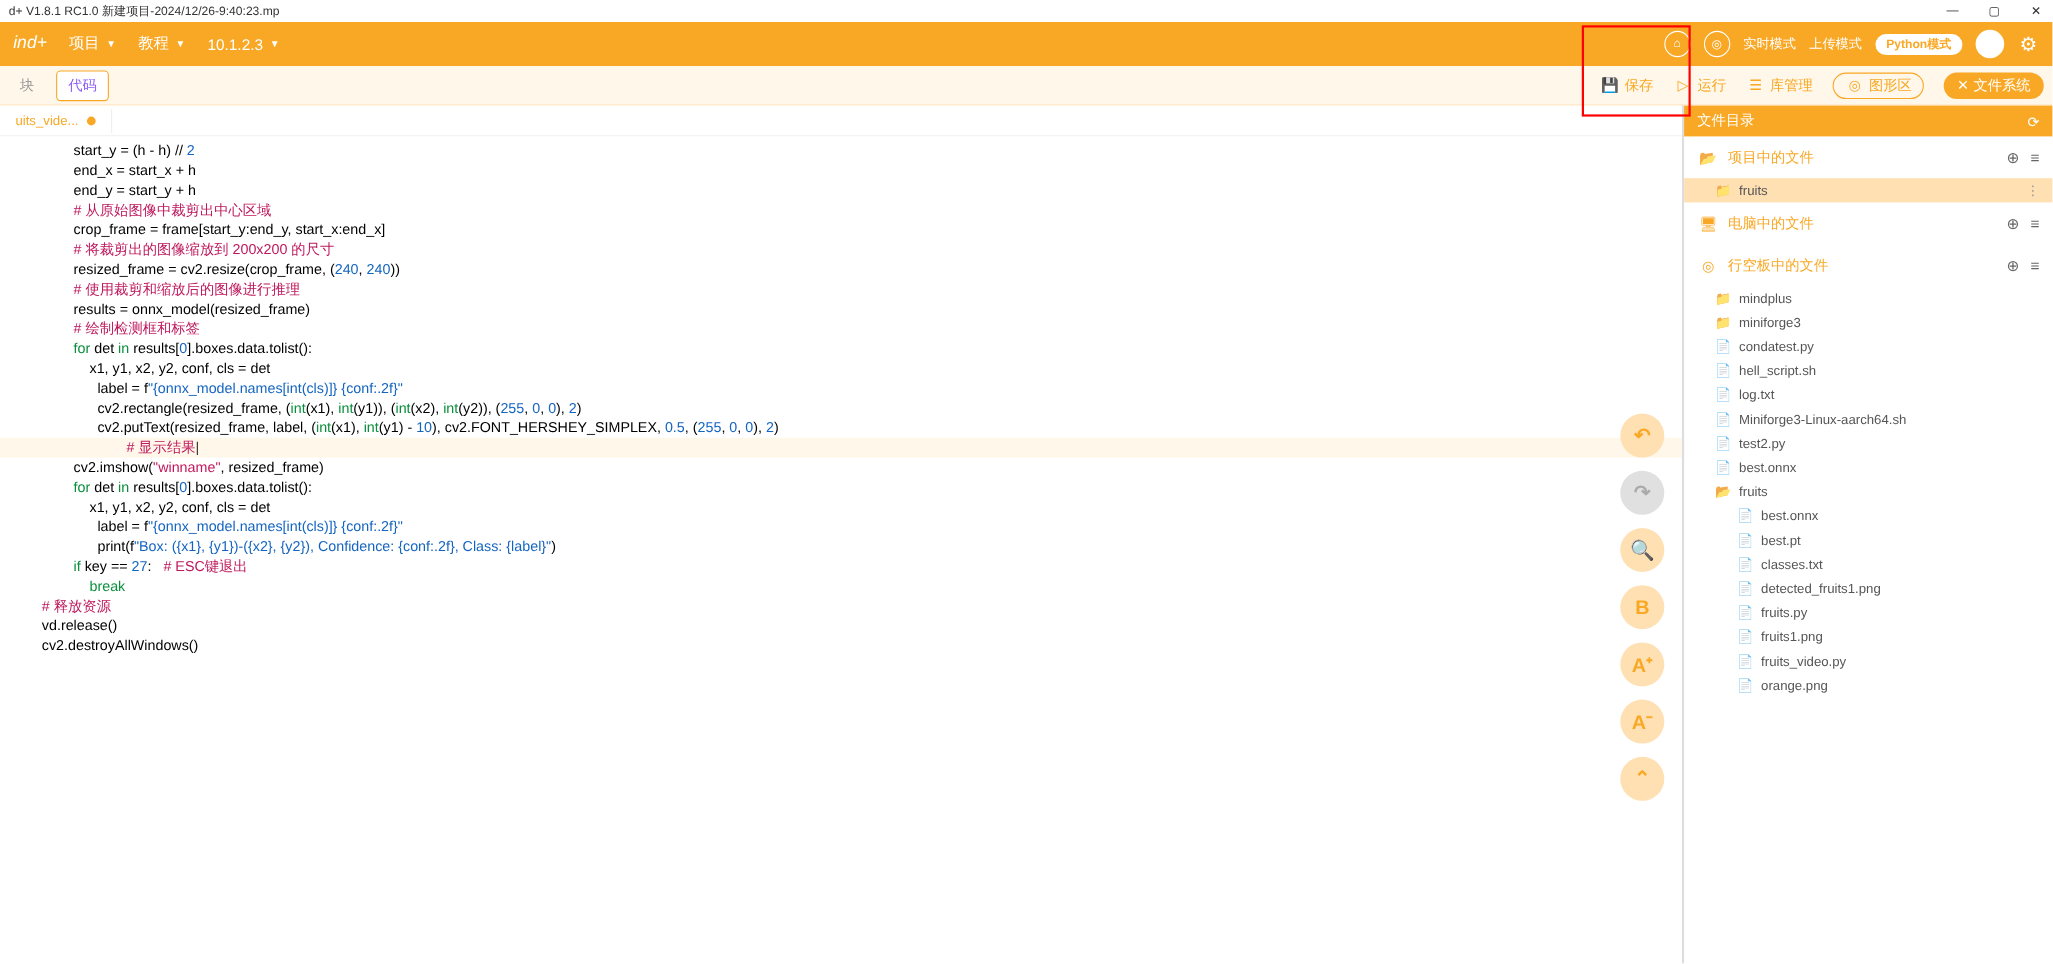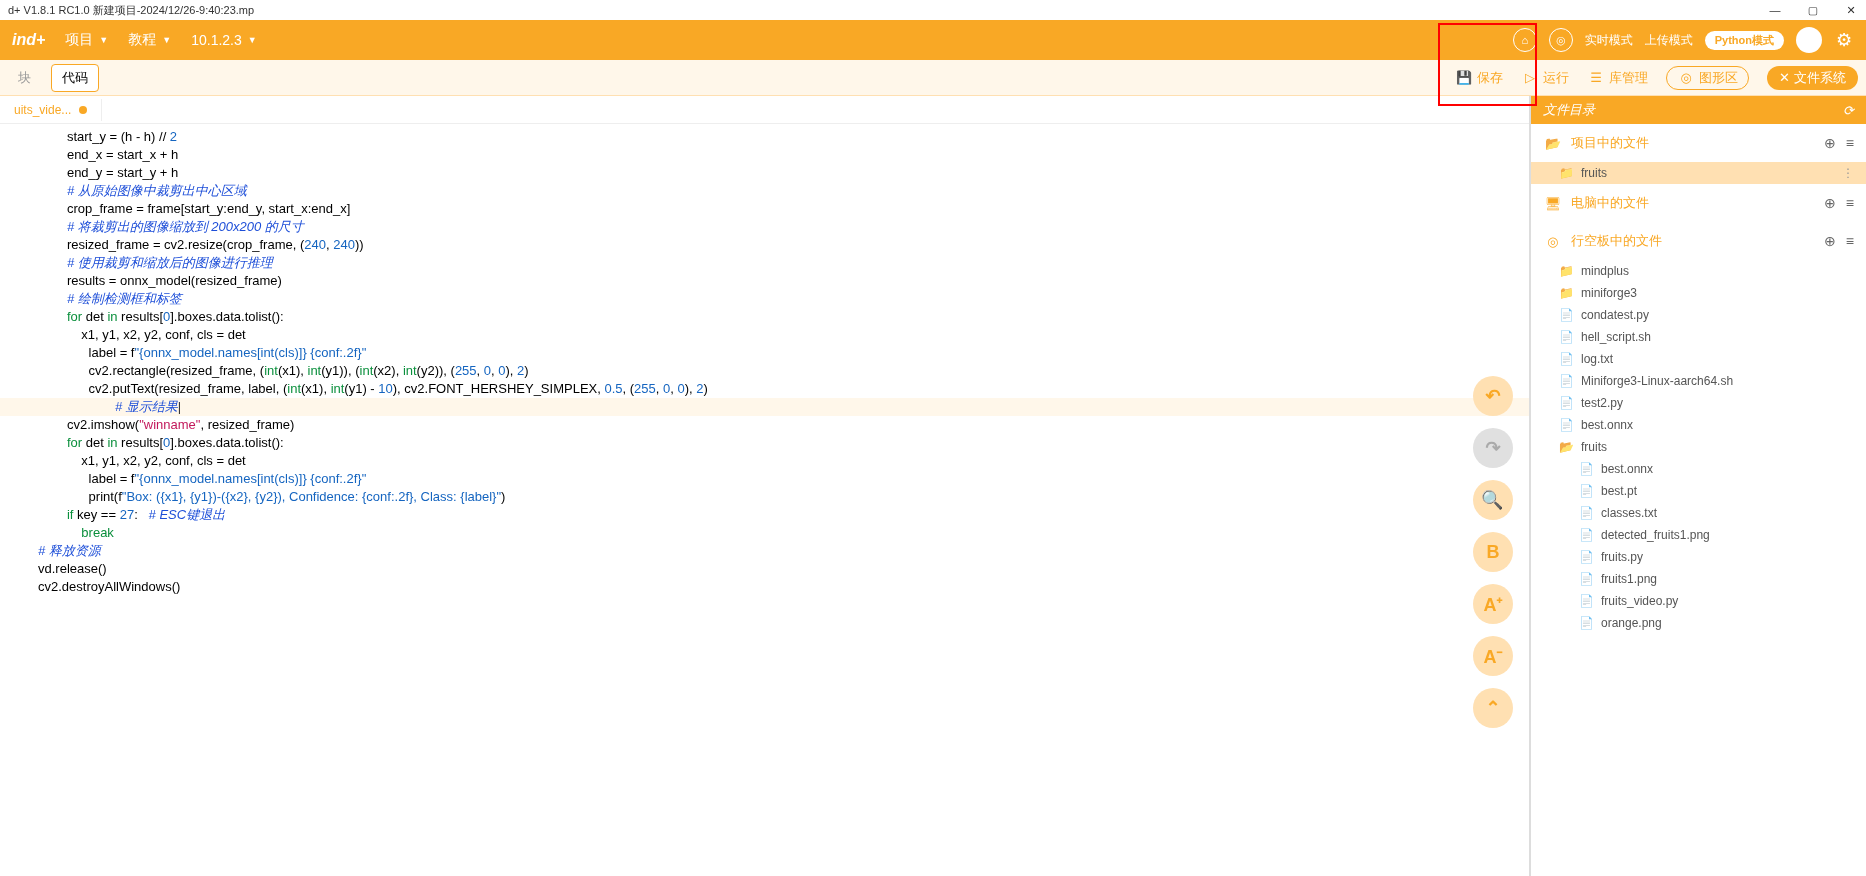--- a/index.html
+++ b/index.html
@@ -4,64 +4,64 @@
   <style>
     * { margin: 0; padding: 0; box-sizing: border-box; font-family: "Microsoft YaHei", Arial, sans-serif; }
     body { width: 1866px; height: 876px; overflow: hidden; background: #fff; font-size: 13px; }
     
     .titlebar { height: 20px; background: #fff; display: flex; align-items: center; padding: 0 8px; font-size: 11px; color: #333; }
     .titlebar-spacer { flex: 1; }
     .window-controls { display: flex; gap: 24px; }
     .winctl { cursor: pointer; width: 14px; text-align: center; }
     
     .menubar { height: 40px; background: #f9a825; display: flex; align-items: center; padding: 0 12px; color: #fff; }
-    .logo { font-weight: bold; font-style: italic; margin-right: 20px; font-size: 16px; }
+    .logo { font-weight: normal; font-style: italic; margin-right: 20px; font-size: 16px; }
     .menu-item { margin-right: 20px; display: flex; align-items: center; gap: 6px; cursor: pointer; font-size: 14px; }
     .menu-item .arrow { font-size: 9px; }
     .menubar-right { margin-left: auto; display: flex; align-items: center; gap: 12px; }
     .circle-icon { width: 24px; height: 24px; border: 1.5px solid #fff; border-radius: 50%; display: flex; align-items: center; justify-content: center; font-size: 11px; }
     .mode-label { font-size: 12px; text-align: center; }
     .python-badge { background: #fff; color: #f9a825; border-radius: 12px; padding: 2px 10px; font-size: 11px; font-weight: bold; }
     .avatar-circle { width: 26px; height: 26px; background: #fff; border-radius: 50%; }
     .gear-ic { width: 20px; height: 20px; display: flex; align-items: center; justify-content: center; font-size: 18px; }
     
     .toolbar { height: 36px; background: #fff7ea; border-bottom: 1px solid #ffe0b2; display: flex; align-items: center; padding: 0 8px; }
     .toolbar-left { display: flex; align-items: center; gap: 10px; }
     .toolbar-tab { color: #999; font-size: 13px; padding: 4px 10px; }
-    .toolbar-tab.active { background: #fff; border: 1px solid #f9a825; color: #000000; border-radius: 4px; text-align: right; }
+    .toolbar-tab.active { background: #fff; border: 1px solid #f9a825; color: #8b5cf6; border-radius: 4px; text-align: right; }
     .toolbar-right { margin-left: auto; display: flex; align-items: center; gap: 18px; color: #f9a825; font-size: 13px; }
     .toolbar-btn { display: flex; align-items: center; gap: 4px; cursor: pointer; }
     .tbicon { width: 18px; height: 18px; display: inline-flex; align-items: center; justify-content: center; }
     .blocks-badge { border: 1px solid #f9a825; border-radius: 12px; padding: 2px 10px; display: flex; align-items: center; gap: 4px; }
     .filesys-badge { background: #f9a825; color: #fff; border-radius: 12px; padding: 3px 12px; display: flex; align-items: center; gap: 4px; }
     
     .content { display: flex; height: calc(100% - 96px); }
     
     .editor-pane { flex: 1; display: flex; flex-direction: column; position: relative; border-right: 1px solid #ddd; }
     .file-tabs { height: 28px; background: #fff; border-bottom: 1px solid #eee; display: flex; align-items: center; text-align: right; }
     .file-tab { padding: 4px 14px; font-size: 12px; color: #f9a825; display: flex; align-items: center; gap: 8px; background: #fff; border-right: 1px solid #eee; }
     .file-tab .dot { width: 8px; height: 8px; background: #f9a825; border-radius: 50%; }
     
     .code-area { flex: 1; overflow: auto; background: #fff; padding: 4px 0; position: relative; }
     .code-line { display: flex; font-family: Consolas, monospace; font-size: 13px; line-height: 18px; white-space: pre; }
     .gutter { width: 30px; text-align: right; color: #ccc; padding-right: 8px; user-select: none; flex-shrink: 0; }
     .code-text { flex: 1; padding-left: 8px; }
     .code-line.cursor-line { background: #fff7ea; gap: 48px; }
-    .c-comment { color: #1d4ed8; font-style: italic; }
+    .c-comment { color: #be185d; }
     .c-keyword { color: #0a8f3c; }
     .c-number { color: #1565c0; }
     .c-string { color: #c2185b; }
     .c-fstring { color: #1565c0; }
     
     .float-buttons { position: absolute; right: 16px; top: 280px; display: flex; flex-direction: column; gap: 12px; }
     .float-btn { width: 40px; height: 40px; border-radius: 50%; background: #ffe0b2; color: #f9a825; display: flex; align-items: center; justify-content: center; font-size: 18px; font-weight: bold; cursor: pointer; }
     .float-btn.dim { background: #e0e0e0; color: #aaa; }
     
     .sidebar { width: 336px; background: #fff; display: flex; flex-direction: column; border-left: 1px solid #ddd; }
-    .sidebar-header { height: 28px; background: #f9a825; color: #fff; display: flex; align-items: center; padding: 0 12px; font-size: 13px; font-style: italic; }
+    .sidebar-header { height: 28px; background: #f9a825; color: #fff; display: flex; align-items: center; padding: 0 12px; font-size: 13px; }
     .sidebar-header .refresh { margin-left: auto; }
     
     .section-header { display: flex; align-items: center; padding: 10px 12px; color: #f9a825; font-size: 13px; font-weight: 500; }
     .section-icon { width: 20px; height: 18px; margin-right: 8px; display: inline-flex; align-items: center; justify-content: center; }
     .section-actions { margin-left: auto; display: flex; gap: 10px; color: #666; }
     .section-action { cursor: pointer; font-size: 14px; }
     
     .tree { font-size: 12px; color: #555; }
     .tree-item { display: flex; align-items: center; padding: 4px 12px 4px 24px; cursor: pointer; }
     .tree-item.selected { background: #ffe0b2; }

